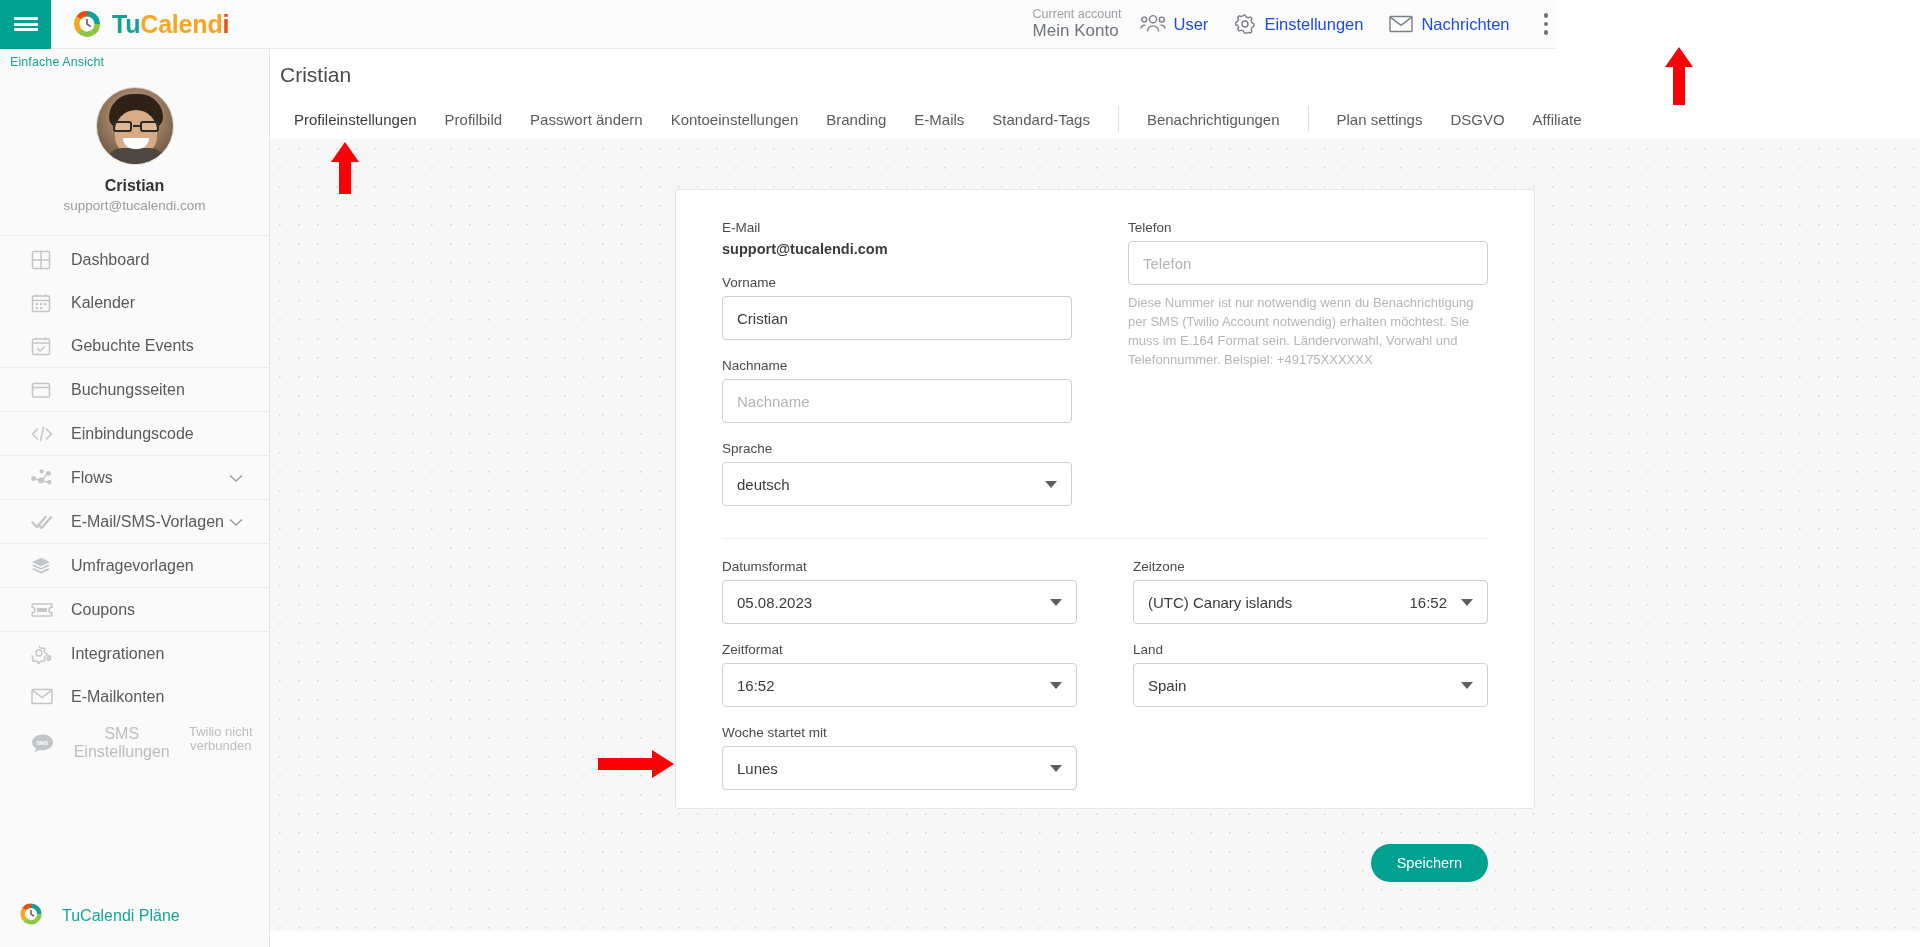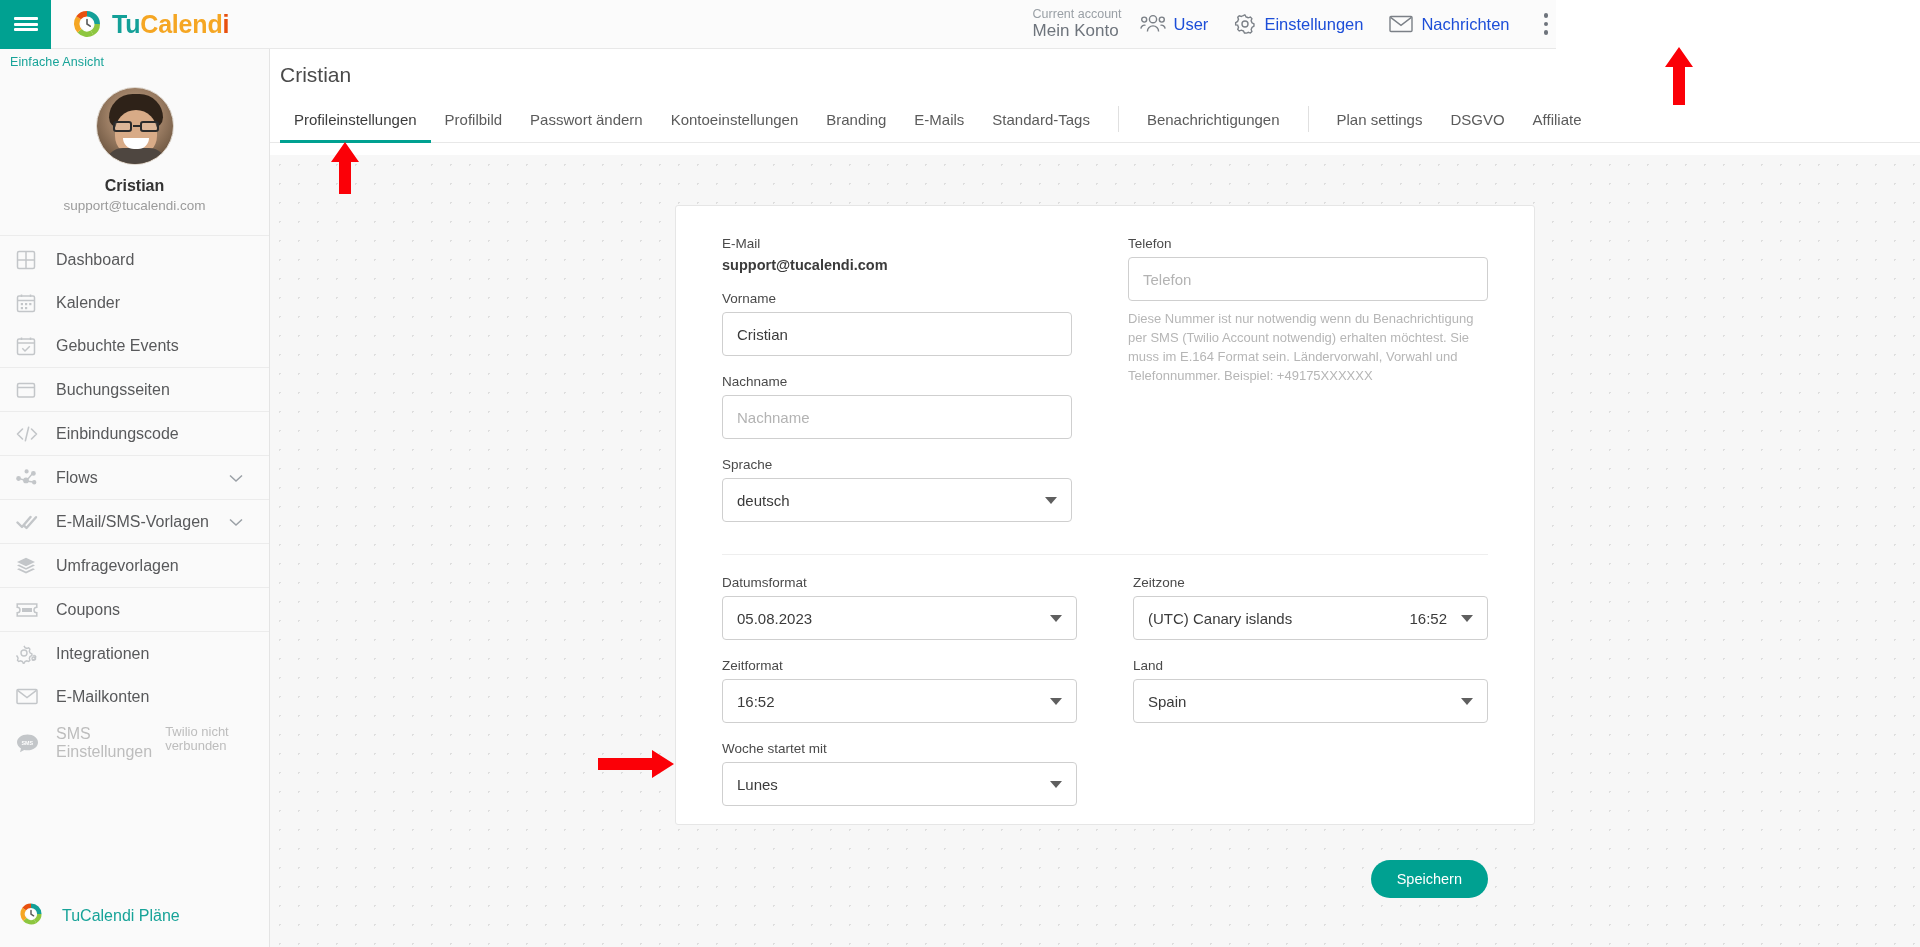--- a/index.html
+++ b/index.html
@@ -71,22 +71,22 @@
   .avatar .lens { position:absolute; top:0; width:19px; height:11px; border:2px solid #2b2b2b; border-radius:3px; background: rgba(255,255,255,0.15);}
   .avatar .lens.l { left:1px; } .avatar .lens.r { right:1px; }
   .avatar .bridge { position:absolute; top:4px; left:21px; width:7px; height:2px; background:#2b2b2b;}
   .avatar .smile { position:absolute; top:50px; left:26px; width:26px; height:11px; background:#fff; border-radius: 0 0 14px 14px;}
   .avatar .shirt { position:absolute; bottom:-2px; left:8px; width:62px; height:18px; background:#4e4640; border-radius: 18px 18px 0 0;}
   .profile-name { font-size: 16px; font-weight: bold; color: #333; margin-top: 12px; }
   .profile-mail { font-size: 13.5px; color: #9b9b9b; margin-top: 3px; }
 
   .nav { padding-top: 2px; }
   .nav-item {
-    display: flex; align-items: center; height: 43px; padding-left: 16px;
-    cursor: pointer; position: relative;
+    display: flex; align-items: center; height: 43px; padding-left: 31px;
+    cursor: pointer; position: relative; text-align: center;
   }
   .nav-item .ico { width: 40px; flex: 0 0 40px; display:flex; align-items:center; color:#bfc2c5; }
   .nav-item .lbl { font-size: 16px; color: #58595b; }
   .nav-item .sub { font-size: 13px; color: #bdbdbd; line-height: 1.1; }
   .nav-item.dim .lbl { color: #bdbdbd; }
   .nav-item .chev { margin-left: auto; margin-right: 26px; color:#9aa0a6; }
   .nav-sep { height: 1px; background: #ececec; margin: 0; }
   .nav-item.stack { height: 50px; align-items: center; }
   .nav-item.stack .txtwrap { display:flex; flex-direction: row; justify-content:center; }
 
@@ -112,21 +112,21 @@
     white-space: nowrap; position: relative;
   }
   .tab.active { color: #3c3c3c; }
   .tab.active::after {
     content: ""; position: absolute; left: 0; right: 0; bottom: -1px;
     height: 3px; background: #00a191;
   }
   .tab-divider { width: 1px; height: 26px; background: #e0e0e0; margin: 0 14px 10px 14px; }
 
   .canvas {
-    position: absolute; top: 106px; left: 0; width: 1650px; height: 792px;
+    position: absolute; top: 90px; left: 0; width: 1650px; height: 792px;
     background-color: #f7f7f7;
     background-image: radial-gradient(#dedede 1px, transparent 1px);
     background-size: 19px 19px;
     overflow: hidden;
   }
   .card {
     position: absolute; left: 405px; top: 50px; width: 860px; height: 620px;
     background: #fff; border: 1px solid #e6e6e6; border-radius: 3px;
   }
   .card-inner { padding: 30px 46px; }

